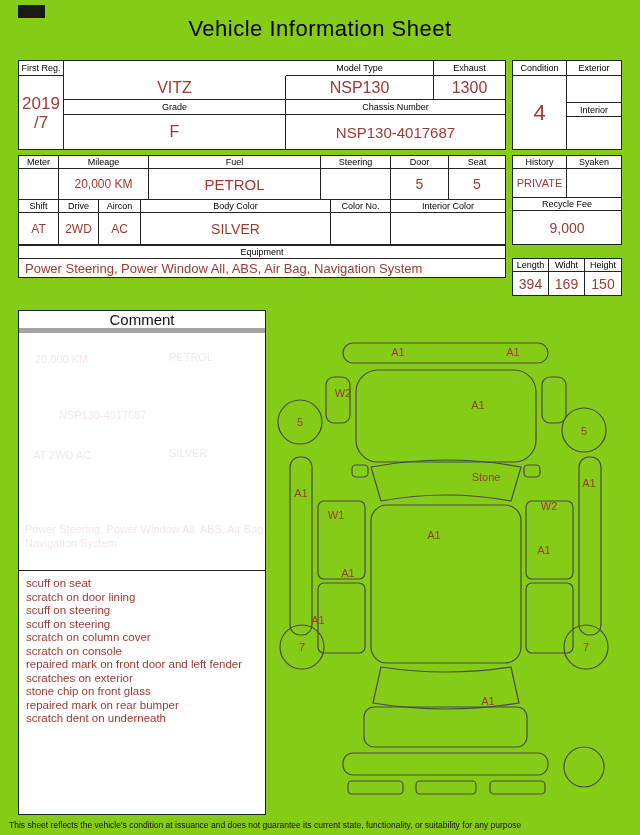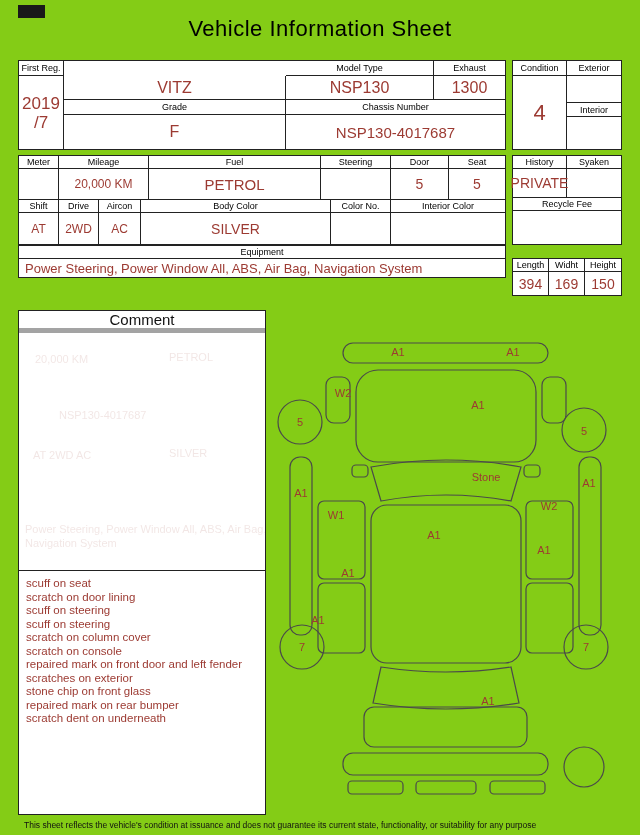--- a/index.html
+++ b/index.html
@@ -14,21 +14,21 @@
   }
   .redact { position:absolute; left:18px; top:5px; width:27px; height:13px; background:#191919; }
 
   .box { position:absolute; border:1px solid #222; box-sizing:border-box; background:#fff; }
   .grid { display:grid; width:100%; height:100%; }
   .cell { box-sizing:border-box; min-width:0; min-height:0; }
   .lbl { display:flex; align-items:center; justify-content:center; font-size:9px; color:#000; }
   .val { display:flex; align-items:center; justify-content:center; color:#9c3a32; font-size:13px; }
   .br { border-right:1px solid #222; }
   .bb { border-bottom:1px solid #222; }
-  .f10{font-size:14px}.f12{font-size:12px}.f14{font-size:14px}
+  .f10{font-size:11px}.f12{font-size:12px}.f14{font-size:14px}
   .f15{font-size:15px}.f16{font-size:16px}.f17{font-size:17px}.f22{font-size:22px}
 
   .gA { grid-template-columns:45px 222px 148px 1fr; grid-template-rows:15px 24px 15px 1fr; }
   .gCond { grid-template-columns:54px 1fr; grid-template-rows:15px 27px 14px 1fr; }
   .gB1 { grid-template-columns:40px 90px 172px 70px 58px 1fr; grid-template-rows:13px 1fr; height:43px; }
   .gB2 { grid-template-columns:40px 40px 42px 190px 60px 1fr; grid-template-rows:13px 1fr; height:45px; border-top:1px solid #222; box-sizing:border-box; }
   .gHist { grid-template-columns:54px 1fr; grid-template-rows:13px 29px 13px 1fr; }
   .gEq { grid-template-rows:13px 1fr; grid-template-columns:1fr; }
   .gDim { grid-template-columns:36px 36px 1fr; grid-template-rows:13px 1fr; }
 
@@ -39,21 +39,21 @@
   .comment-area { position:relative; height:237px; border-bottom:1px solid #222; overflow:hidden; }
   .comment-area span { position:absolute; color:#b06a62; opacity:.16; font-size:11px; white-space:nowrap; }
   .sn-list { padding:6px 7px; }
   .sn-list div { font-size:11.5px; line-height:13.5px; color:#9c3a32; }
 
   .diagram { position:absolute; left:268px; top:315px; width:356px; height:500px; }
   .diagram svg { position:absolute; left:0; top:0; }
   .ann-layer { position:absolute; left:0; top:0; width:100%; height:100%; }
   .ann-layer span { position:absolute; transform:translate(-50%,-50%); color:#9c3a32; font-size:11px; white-space:nowrap; }
 
-  .footer { position:absolute; left:24px; top:820px; width:608px; font-size:8.5px; color:#111; white-space:nowrap; overflow:hidden; }
+  .footer { position:absolute; left:9px; top:820px; width:608px; font-size:8.5px; color:#111; white-space:nowrap; overflow:hidden; }
 </style>
 </head>
 <body>
 
 <div class="sheet">
 
   <div class="redact"></div>
   <div class="title">Vehicle Information Sheet</div>
 
   <div class="box" style="left:18px; top:60px; width:488px; height:90px;">
@@ -119,20 +119,21 @@
     </div>
   </div>
 
   <div class="box" style="left:512px; top:155px; width:110px; height:90px;">
     <div class="grid gHist">
       <div class="cell lbl br bb" style="grid-area:1/1/2/2">History</div>
       <div class="cell lbl bb" style="grid-area:1/2/2/3">Syaken</div>
       <div class="cell val br bb f10" style="grid-area:2/1/3/2">PRIVATE</div>
       <div class="cell val bb" style="grid-area:2/2/3/3"></div>
       <div class="cell lbl bb" style="grid-area:3/1/4/3">Recycle Fee</div>
+      <div class="cell val f14" style="grid-area:4/1/5/3">9,000</div>
     </div>
   </div>
 
   <div class="box" style="left:18px; top:245px; width:488px; height:33px;">
     <div class="grid gEq">
       <div class="cell lbl bb">Equipment</div>
       <div class="cell eq-text">Power Steering, Power Window  All, ABS, Air Bag, Navigation System</div>
     </div>
   </div>
 

